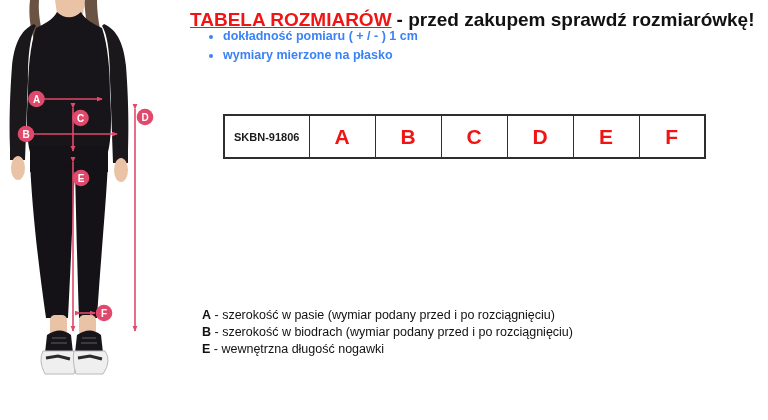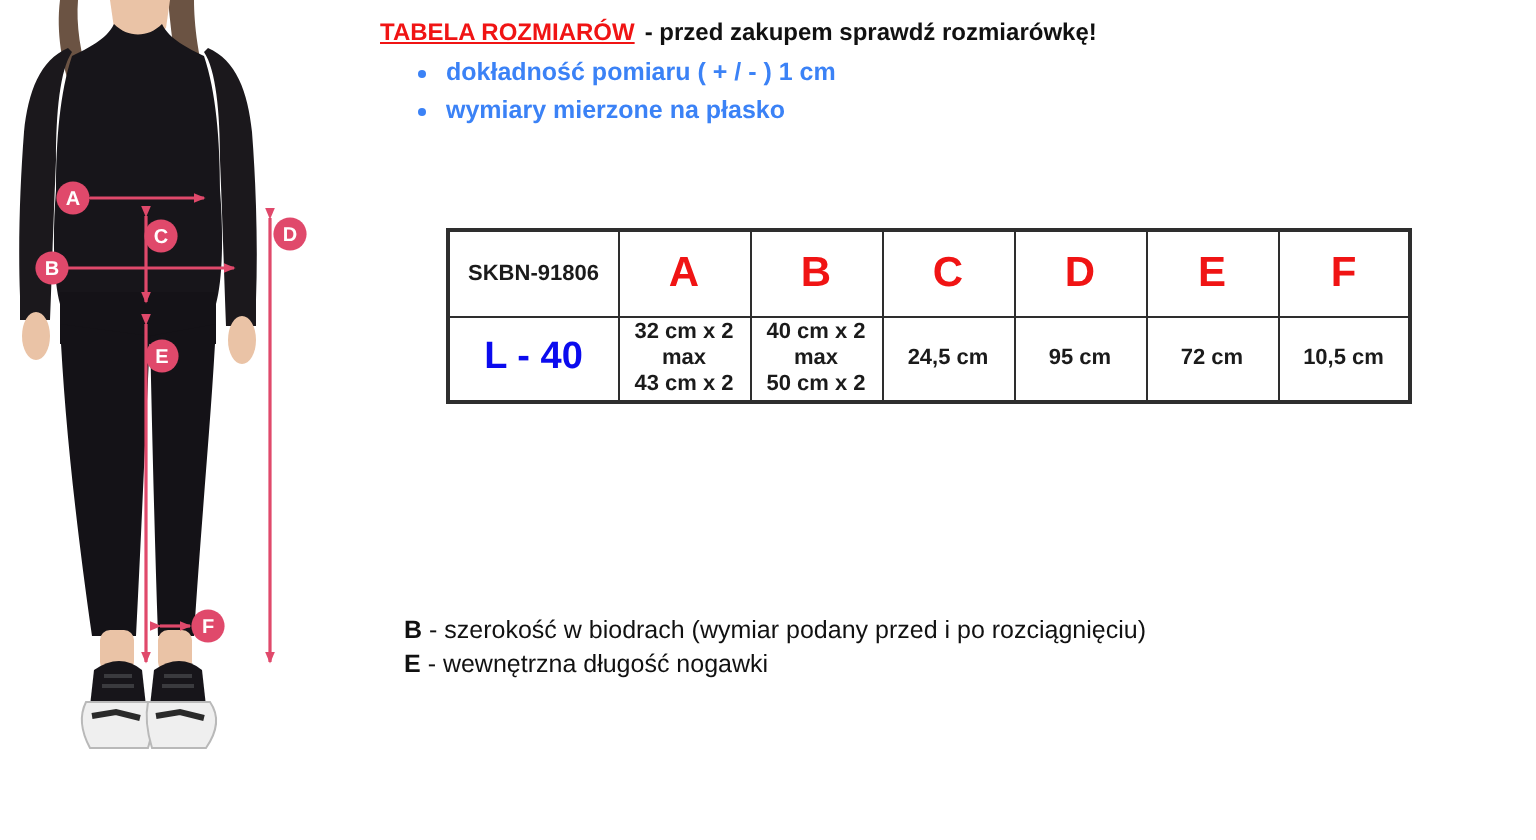--- a/index.html
+++ b/index.html
@@ -7,21 +7,21 @@
     width:768px; height:420px; position:relative; overflow:hidden;
     background:#ffffff; color:#111;
     font-family:"Liberation Sans", sans-serif;
   }
   
   .photo { position:absolute; left:0; top:0; }
 
   
   .title {
     position:absolute; left:190px; top:9px;
-    font-size:12px; font-weight:bold; white-space:nowrap; color:#111;
+    font-size:19px; font-weight:bold; white-space:nowrap; color:#111;
   }
   .title .hl { color:#f01414; text-decoration:underline; }
   .title .rest { margin-left:5px; }
   .bullets {
     position:absolute; left:208px; top:27px; margin:0; padding-left:15px;
     font-size:12.5px; font-weight:bold; color:#3b82f6;
   }
   .bullets li { line-height:19px; }
 
   
@@ -135,32 +135,20 @@
   <tbody>
       <tr>
     <td class="cell-code">SKBN-91806</td>
     <td class="cell-letter">A</td>
     <td class="cell-letter">B</td>
     <td class="cell-letter">C</td>
     <td class="cell-letter">D</td>
     <td class="cell-letter">E</td>
     <td class="cell-letter">F</td>
   </tr>
-  <tr>
-    <td class="cell-size">L - 40</td>
-    <td class="cell-val">32 cm x 2
-max
-43 cm x 2</td>
-    <td class="cell-val">40 cm x 2
-max
-50 cm x 2</td>
-    <td class="cell-val">24,5 cm</td>
-    <td class="cell-val">95 cm</td>
-    <td class="cell-val">72 cm</td>
-    <td class="cell-val">10,5 cm</td>
-  </tr>
 </tbody>
   </table>
 
 <div class="legend">
+  <div class="row"><b>A</b><span> - </span><span>szerokość w pasie (wymiar podany przed i po rozciągnięciu)</span></div>
   <div class="row"><b>B</b><span> - </span><span>szerokość w biodrach (wymiar podany przed i po rozciągnięciu)</span></div>
   <div class="row"><b>E</b><span> - </span><span>wewnętrzna długość nogawki</span></div>
 </div>
 
 </body></html>

